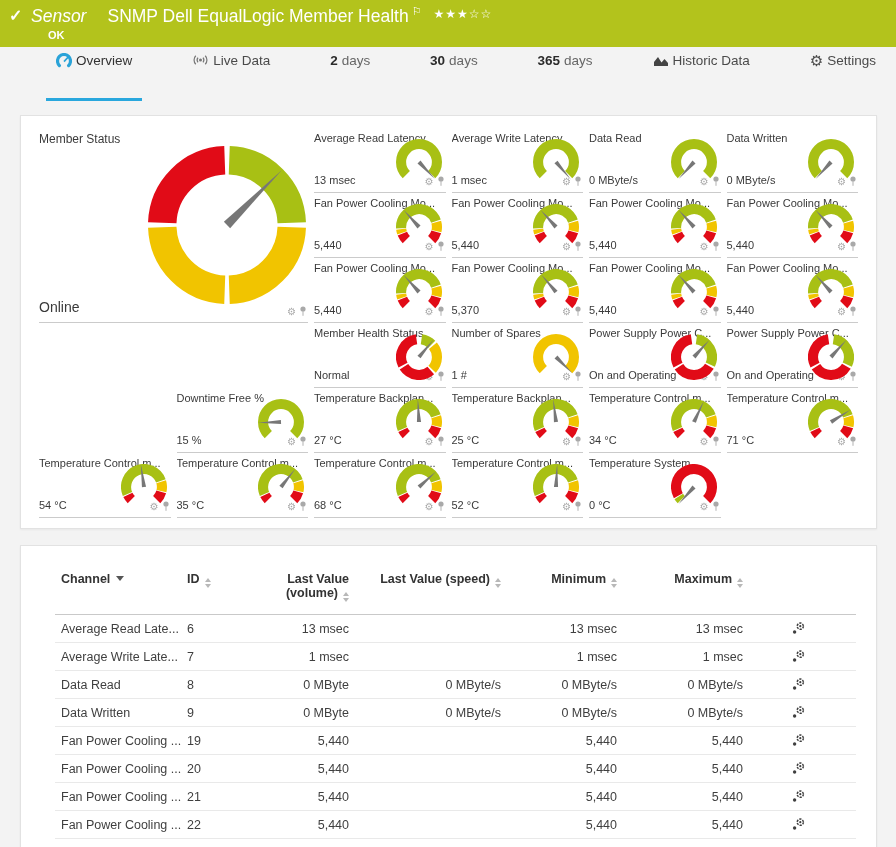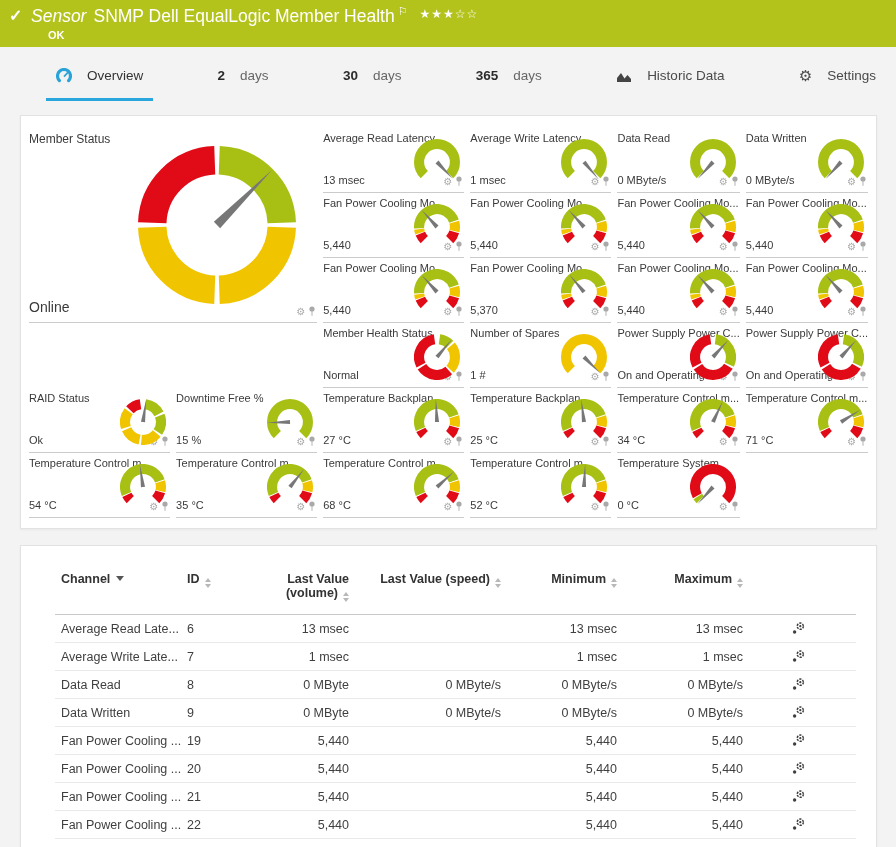--- a/index.html
+++ b/index.html
@@ -4,41 +4,41 @@
 <style>
   html,body{margin:0;padding:0}
   body{
     width:896px;height:847px;overflow:hidden;position:relative;
     background:#f3f3f3;font-family:"Liberation Sans",sans-serif;color:#3c3c3c;
   }
   
   .topbar{position:relative;height:47px;background:#b3c31c;color:#fff;}
   .topbar .check{position:absolute;left:9px;top:6px;font-size:16px;font-weight:700}
   .title-line{position:absolute;left:31px;top:5px;font-size:17.5px;white-space:nowrap}
-  .title-line .kind{font-style:italic;margin-right:7px}
+  .title-line .kind{font-style:italic;margin-right:21px}
   .title-line .flag{font-size:11px;vertical-align:7px;margin-left:3px}
   .title-line .stars{font-size:12px;letter-spacing:1px;margin-left:12px;vertical-align:4px}
   .okbadge{position:absolute;left:48px;top:29px;font-size:11px;font-weight:700}
   
   .tabs{display:flex;justify-content:space-between;align-items:stretch;height:54px;
         padding:6px 10px 0 46px;box-sizing:border-box}
-  .tab{display:flex;align-items:center;gap:15px;padding:0 10px;font-size:13.5px;color:#4a4a4a;
+  .tab{display:flex;gap:4px;padding:0 10px;font-size:13.5px;color:#4a4a4a;
        cursor:pointer;border-bottom:3px solid transparent;white-space:nowrap}
   .tab.active{border-bottom-color:#29a7dd;color:#333}
   .tab .num{font-weight:700;color:#2b2b2b}
   .tab .word{color:#666}
   .tab .gchar{font-size:15px;color:#4a4a4a;line-height:1}
   
   .card{position:absolute;left:20px;width:857px;background:#fff;border:1px solid #e2e2e2;
         box-sizing:border-box;box-shadow:0 1px 2px rgba(0,0,0,.05)}
   #gauges{top:115px;height:414px}
   #channels{top:545px;height:340px;padding:24px 20px 0 34px}
   
-  .grid{display:grid;grid-template-columns:repeat(4,1fr);grid-auto-rows:65px;
-        column-gap:6px;padding:12px 8px 0}
+  .grid{display:grid;grid-template-columns:repeat(6,1fr);grid-auto-rows:65px;
+        column-gap:6px;padding:12px 18px 0}
   .tile{position:relative;border-bottom:1px solid #cbcbcb;overflow:visible}
   .tile .tlabel{font-size:11px;color:#3a3a3a;padding-top:4px;white-space:nowrap;overflow:hidden}
   .tile.large .tlabel{font-size:12px}
   .tile .tvalue{position:absolute;left:0;bottom:6px;font-size:11px;color:#3a3a3a;white-space:nowrap}
   .tile.large .tvalue{font-size:14px;bottom:7px}
   .tile svg.g{position:absolute;right:4px;top:11px;width:46px;height:46px}
   .tile.large svg.g{width:158px;height:158px;right:auto;left:109px;top:18px}
   .ticons{position:absolute;right:1px;bottom:5px;display:flex;align-items:center;gap:3px;color:#a9a9a9}
   .ticons .gearchar{font-size:10px;line-height:1;cursor:pointer}
   .ticons svg{cursor:pointer}
@@ -77,20 +77,32 @@
 
 <div class="tabs">
   <div class="tab active">
     <svg width="16" height="16" viewBox="0 0 16 16">
       <path d="M3.4 12.6 A6.5 6.5 0 1 1 12.6 12.6" fill="none" stroke="#2aa3d8" stroke-width="3.2" stroke-linecap="round"></path>
       <path d="M8 8.6 L12.6 3.6" stroke="#2aa3d8" stroke-width="1.6"></path>
     </svg>
     <span>Overview</span>
   </div>
   <div class="tab">
+    <svg width="17" height="14" viewBox="0 0 18 14">
+      <g stroke="#777" stroke-width="1.3" fill="none">
+        <path d="M4 2.5 A6.5 6.5 0 0 0 4 11.5"></path>
+          <path d="M14 2.5 A6.5 6.5 0 0 1 14 11.5"></path>
+        <path d="M6.3 4.6 A4 4 0 0 0 6.3 9.4"></path>
+          <path d="M11.7 4.6 A4 4 0 0 1 11.7 9.4"></path>
+      </g>
+      <circle cx="9" cy="7" r="1.6" fill="#777"></circle>
+    </svg>
+    <span>Live Data</span>
+  </div>
+  <div class="tab">
     <span class="num">2</span>
     <span class="word">days</span>
   </div>
   <div class="tab">
     <span class="num">30</span>
     <span class="word">days</span>
   </div>
   <div class="tab">
     <span class="num">365</span>
     <span class="word">days</span>
@@ -399,40 +411,20 @@
             <rect x="3.55" y="5.2" width="0.9" height="4.6" fill="#a9a9a9"></rect>
           </svg>
         </span>
         <svg viewBox="0 0 100 100" class="g">
           <path d="M 55.42775093744255 11.379545319078758 A 39 39 0 0 1 85.34600369442936 66.48211220788727" fill="none" stroke="#a8c014" stroke-width="22"></path>
           <path d="M 83.42952472738239 70.08648492149212 A 39 39 0 0 1 17.291847850128462 71.24092236558604" fill="none" stroke="#e10b17" stroke-width="22"></path>
           <path d="M 15.250745556653655 67.70562948984232 A 39 39 0 0 1 44.57224906255743 11.379545319078758" fill="none" stroke="#e10b17" stroke-width="22"></path>
           <polygon points="83.4565303179429,12.842758726130285 53.34415171464828,53.01108772861486 46.65584828535172,46.98891227138514" fill="#777777"></polygon>
         </svg>
       </div>
-      <div class="tile t17">
-        <div class="tlabel">RAID Status</div>
-        <div class="tvalue">Ok</div>
-        <span class="ticons">
-          <span class="gearchar">⚙</span>
-          <svg width="8" height="11" viewBox="0 0 8 11">
-            <circle cx="4" cy="3" r="2.6" fill="#a9a9a9"></circle>
-            <rect x="3.55" y="5.2" width="0.9" height="4.6" fill="#a9a9a9"></rect>
-          </svg>
-        </span>
-        <svg viewBox="0 0 100 100" class="g">
-          <path d="M 55.42775093744255 11.379545319078758 A 39 39 0 0 1 84.74925444334635 32.29437051015768" fill="none" stroke="#a8c014" stroke-width="22"></path>
-          <path d="M 86.40963663339087 36.023649967733284 A 39 39 0 0 1 82.33246532964662 71.80852323535912" fill="none" stroke="#a8c014" stroke-width="22"></path>
-          <path d="M 79.87573328164014 75.06871677777504 A 39 39 0 0 1 46.60092603284134 88.85159322557809" fill="none" stroke="#f1c400" stroke-width="22"></path>
-          <path d="M 42.55844918031475 88.2834601544589 A 39 39 0 0 1 14.371727151938565 65.86272907995621" fill="none" stroke="#f1c400" stroke-width="22"></path>
-          <path d="M 12.908795864489015 62.051662780622955 A 39 39 0 0 1 18.85321510815557 26.52921409707013" fill="none" stroke="#f1c400" stroke-width="22"></path>
-          <path d="M 21.47720563685233 23.402063957562575 A 39 39 0 0 1 44.57224906255743 11.379545319078758" fill="none" stroke="#e10b17" stroke-width="22"></path>
-          <polygon points="56.95865504800327,0.4865965629214841 54.45620630933707,50.62627895432029 45.54379369066294,49.3737210456797" fill="#777777"></polygon>
-        </svg>
-      </div>
       <div class="tile t18">
         <div class="tlabel">Downtime Free %</div>
         <div class="tvalue">15 %</div>
         <span class="ticons">
           <span class="gearchar">⚙</span>
           <svg width="8" height="11" viewBox="0 0 8 11">
             <circle cx="4" cy="3" r="2.6" fill="#a9a9a9"></circle>
             <rect x="3.55" y="5.2" width="0.9" height="4.6" fill="#a9a9a9"></rect>
           </svg>
         </span>

